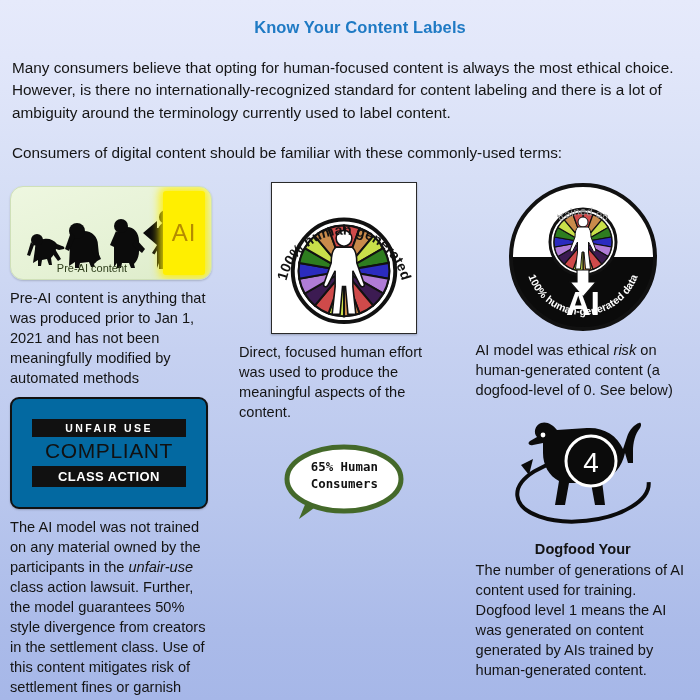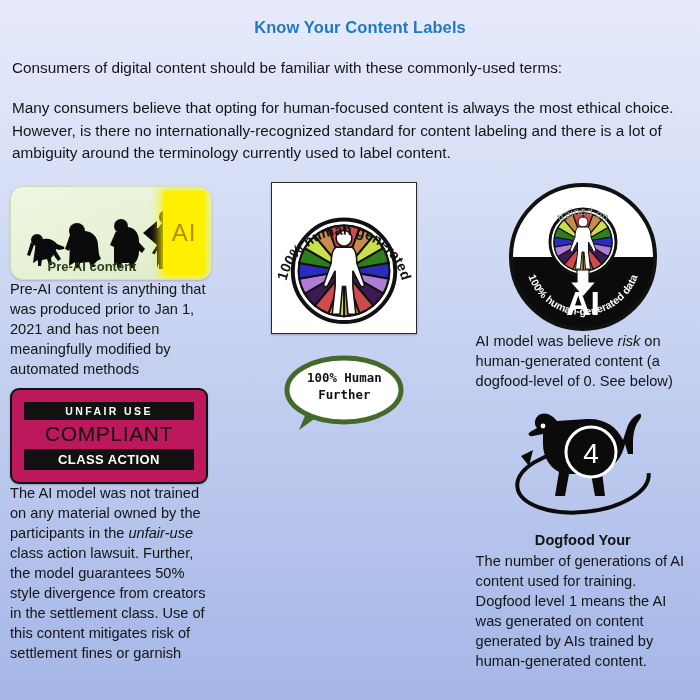--- a/index.html
+++ b/index.html
@@ -34,20 +34,21 @@
     margin:8px 10px 0 10px;
     gap:26px;
   }
   .col{width:214px;}
   .col-mid{width:222px;}
   .col-right{width:226px;}
 
   .cap{
     font-size:14.6px;
     line-height:1.37;
+    margin-top:9px;
     color:#141414;
   }
   .cap em{font-style:italic;}
   .center{text-align:center;}
   .bold{font-weight:bold;}
 
   
   .evo-box{
     position:relative;
     width:200px;height:92px;
@@ -55,21 +56,21 @@
     background:linear-gradient(160deg,#eef7e0 0%, #e6f2d6 55%, #dcebc8 100%);
     border:1px solid #cfe0b8;
     box-shadow:0 1px 2px rgba(0,0,0,.18);
     overflow:hidden;
     margin-top:4px;
   }
   .evo-svg{position:absolute;left:0;top:0;}
   .evo-label{
     position:absolute;left:0;right:38px;bottom:5px;
     text-align:center;
-    font-size:13px;font-weight:bold;color:#2d3d1a;
+    font-size:11px;font-weight:normal;color:#2d3d1a;
   }
   .ai-block{
     position:absolute;right:6px;top:4px;
     width:42px;height:84px;
     background:#ffef00;
     border-radius:3px;
     box-shadow:0 0 9px 4px rgba(255,239,0,.85);
     display:flex;align-items:center;justify-content:center;
   }
   .ai-block span{
@@ -87,22 +88,22 @@
   }
 
   
   .trained-wrap{width:150px;height:150px;margin:0 auto;}
 
   
   .plate{
     width:198px;
     border:2.5px solid #111;
     border-radius:9px;
-    background:#be185d;
-    padding:12px;
+    background:#0369a1;
+    padding:20px;
     box-sizing:border-box;
     box-shadow:0 1px 2px rgba(0,0,0,.2);
     margin-top:8px;
   }
   .plate-bar{
     background:#111;color:#fff;
     text-align:center;
     font-size:10.5px;font-weight:bold;
     letter-spacing:2.4px;
     padding:3px 0 3px 0;
@@ -131,22 +132,22 @@
   .dog-wrap{width:160px;height:135px;margin:2px auto 0 auto;}
 </style>
 </head>
 <body>
 
 <div class="page">
 
   <div class="title">Know Your Content Labels</div>
 
   <div class="intro">
+    <p>Many consumers believe that opting for human-focused content is always the most ethical choice. However, is there no internationally-recognized standard for content labeling and there is a lot of ambiguity around the terminology currently used to label content.</p>
     <p>Consumers of digital content should be familiar with these commonly-used terms:</p>
-    <p>Many consumers believe that opting for human-focused content is always the most ethical choice. However, is there no internationally-recognized standard for content labeling and there is a lot of ambiguity around the terminology currently used to label content.</p>
   </div>
 
   <div class="cols">
 
     <div class="col">
 
       <div class="evo-box">
         <svg class="evo-svg" width="200" height="92" viewBox="0 0 200 92">
           <g fill="#0b0b0b">
 
@@ -237,29 +238,30 @@
               <path d="M-8 -24 C-11 -22 -13 -16 -13 -8 L-20 12 C-22 16 -18 18 -16 14 L-9 0 L-9 16 L-12 44 L-4 44 L-1.5 16 L1.5 16 L4 44 L12 44 L9 16 L9 0 L16 14 C18 18 22 16 20 12 L13 -8 C13 -16 11 -22 8 -24 Z"></path>
             </g>
           </g>
 
           <text font-family="Liberation Sans, sans-serif" font-size="14.5" font-weight="bold" fill="#111">
             <textPath href="#arcpath" startOffset="50%" text-anchor="middle">100% human generated</textPath>
           </text>
         </svg>
       </div>
 
+      <div class="cap">Direct, focused human effort was used to produce the meaningful aspects of the content.</div>
 
       <div class="bubble-wrap">
         <svg width="150" height="100" viewBox="0 0 150 100">
           <path d="M30 82 L40 58 L52 66 Z" fill="#44692a"></path>
           <ellipse cx="75" cy="42" rx="57" ry="32" fill="#ffffff" stroke="#44692a" stroke-width="5"></ellipse>
         </svg>
         <div class="bubble-text">
-          <div>100% Human</div>
-          <div>Further</div>
+          <div>65% Human</div>
+          <div>Consumers</div>
         </div>
       </div>
 
     </div>
 
     <div class="col col-right">
 
       <div class="trained-wrap">
         <svg width="150" height="150" viewBox="0 0 150 150">
           <defs>
@@ -312,21 +314,21 @@
 
           <text font-family="Liberation Sans, sans-serif" font-size="11" fill="#9a9a9a">
             <textPath href="#arcTop" startOffset="50%" text-anchor="middle">trained on</textPath>
           </text>
           <text font-family="Liberation Sans, sans-serif" font-size="10.5" font-weight="bold" fill="#ffffff">
             <textPath href="#arcBot" startOffset="50%" text-anchor="middle">100% human-generated data</textPath>
           </text>
         </svg>
       </div>
 
-      <div class="cap"><span>AI model was believe </span><em>risk</em><span> on human-generated content (a dogfood-level of 0. See below)</span></div>
+      <div class="cap"><span>AI model was ethical </span><em>risk</em><span> on human-generated content (a dogfood-level of 0. See below)</span></div>
 
       <div class="dog-wrap">
         <svg width="160" height="135" viewBox="0 0 160 135">
 
           <g fill="none" stroke="#0b0b0b" stroke-width="4">
             <ellipse cx="80" cy="86" rx="66" ry="32" stroke-dasharray="280 60" transform="rotate(-6 80 86)"></ellipse>
           </g>
           <path d="M18 62 L30 56 L26 72 Z" fill="#0b0b0b"></path>
 
           <g fill="#0b0b0b">

